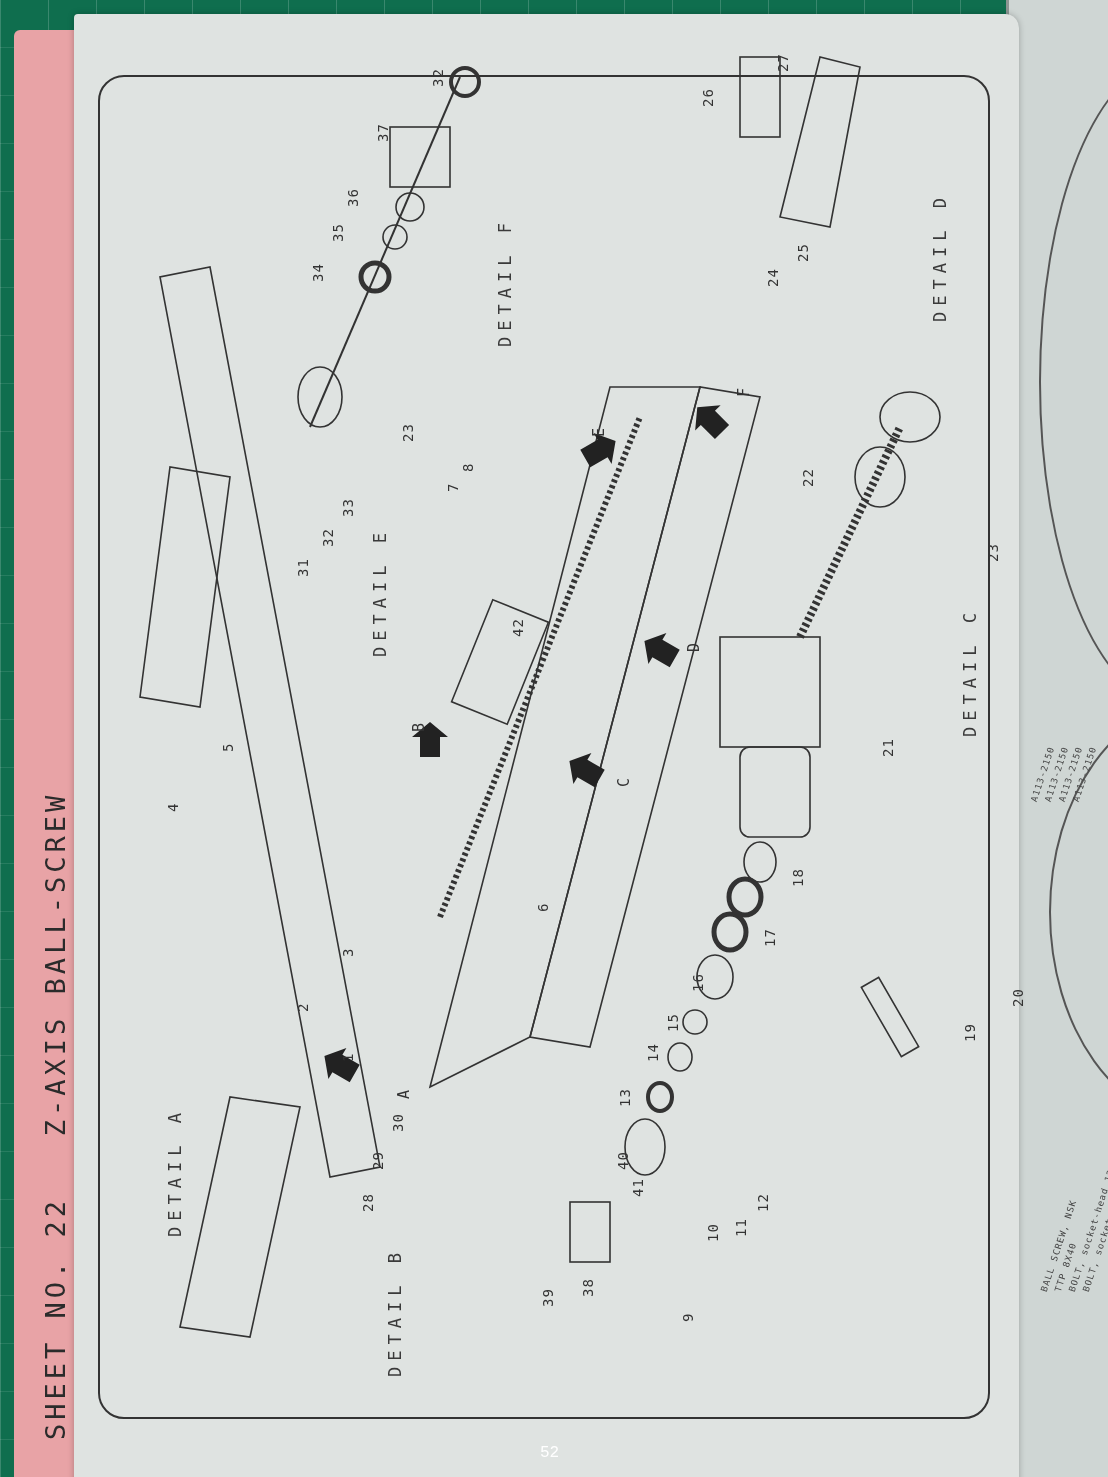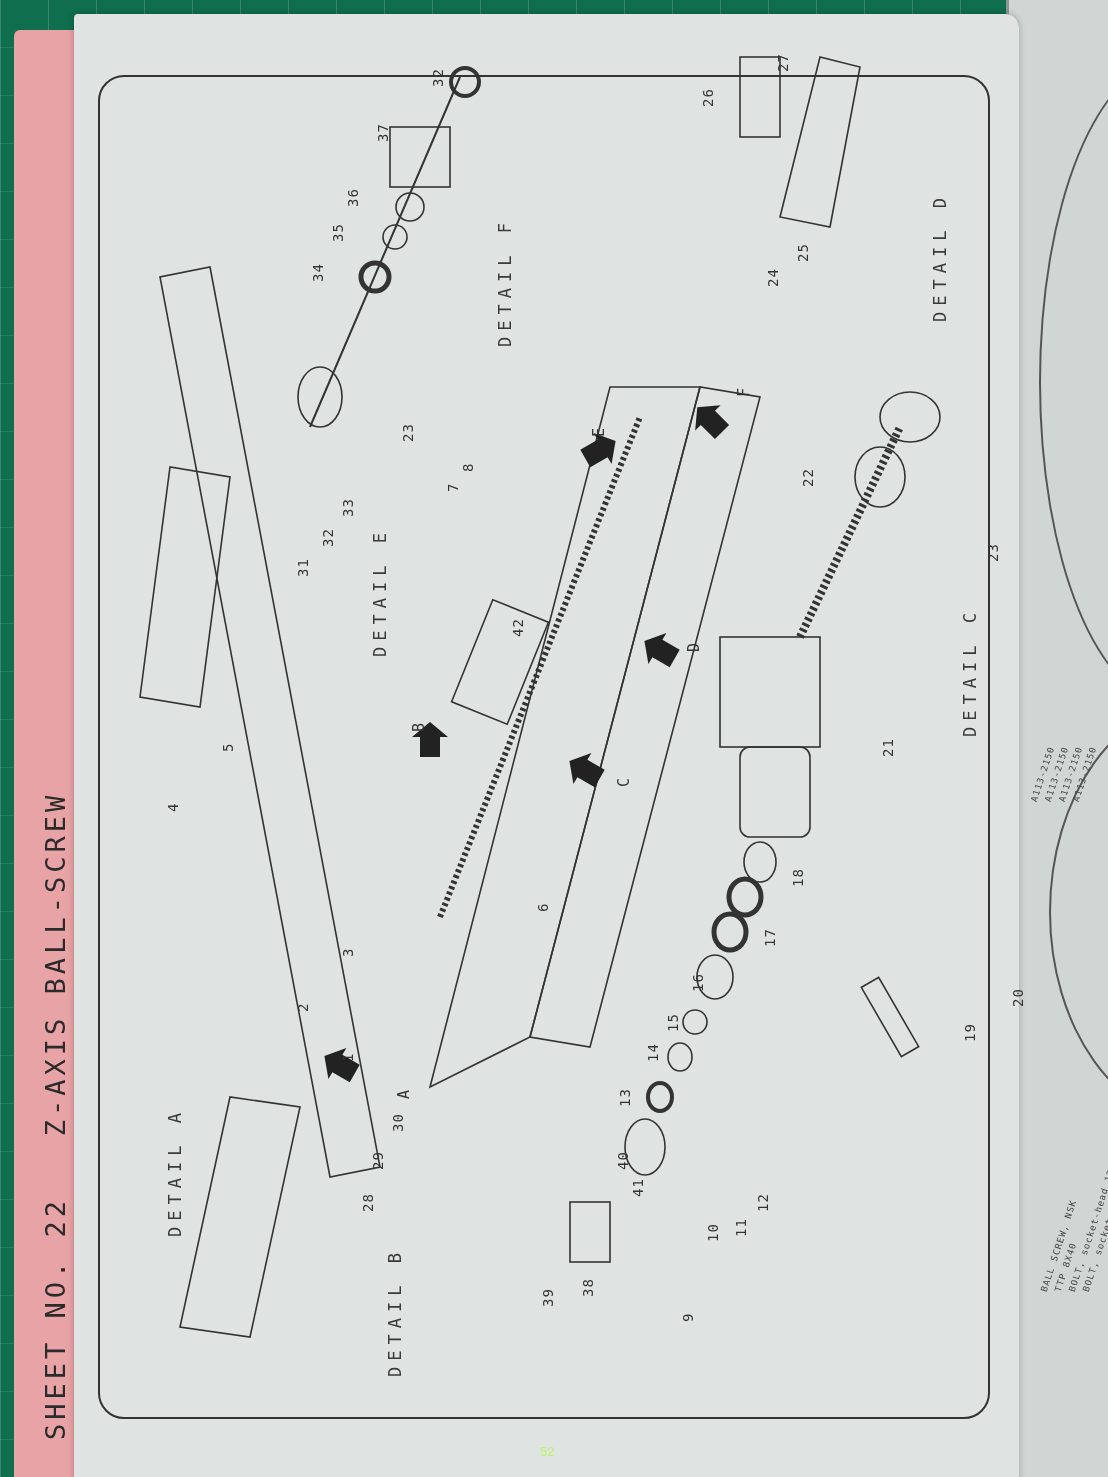--- a/index.html
+++ b/index.html
@@ -4,21 +4,21 @@
 <style>
   html,body{margin:0;padding:0;}
   body{width:1108px;height:1477px;position:relative;overflow:hidden;background:#0f6e4e;font-family:"DejaVu Sans Mono","Liberation Mono",monospace;}
   .mat-grid{position:absolute;inset:0;background-image:linear-gradient(90deg,rgba(255,255,255,.18) 1px,transparent 1px),linear-gradient(0deg,rgba(255,255,255,.10) 1px,transparent 1px);background-size:48px 48px;}
   .pink-cover{position:absolute;left:14px;top:30px;width:80px;height:1460px;background:#e8a3a6;border-radius:6px 0 0 0;}
   .page{position:absolute;left:74px;top:14px;width:945px;height:1470px;background:#dfe3e1;border-radius:4px 14px 0 0;box-shadow:0 0 6px rgba(0,0,0,.25);}
   .next-page{position:absolute;left:1006px;top:0;width:110px;height:1477px;background:#cfd6d4;border-left:3px solid #8d9593;}
   .next-curve{position:absolute;border:2px solid #555;border-radius:50%;}
   .next-text{position:absolute;font-size:9px;color:#444;transform:rotate(-72deg);transform-origin:left top;white-space:pre;line-height:11px;letter-spacing:1px;}
   .frame{position:absolute;left:98px;top:75px;width:888px;height:1340px;border:2px solid #333;border-radius:26px;}
-  .page-number{position:absolute;left:540px;top:1444px;font-family:Liberation Sans, sans-serif;font-size:13px;color:#bef264;}
+  .page-number{position:absolute;left:540px;top:1444px;font-family:Liberation Mono, monospace;font-size:16px;color:#ffffff;}
   
   .canvas{position:absolute;left:0;top:1477px;width:1477px;height:1108px;transform:rotate(-90deg);transform-origin:0 0;}
   .title{position:absolute;left:1020px;top:40px;font-size:27px;letter-spacing:4px;color:#2b2b2b;white-space:pre;}
   .callout{position:absolute;font-size:14px;color:#333;letter-spacing:1px;}
   .detail{position:absolute;font-size:17px;letter-spacing:6px;color:#3a3a3a;}
   .arrow-label{position:absolute;font-size:15px;color:#333;}
   svg.art{position:absolute;left:0;top:0;}
 </style>
 </head>
 <body>

